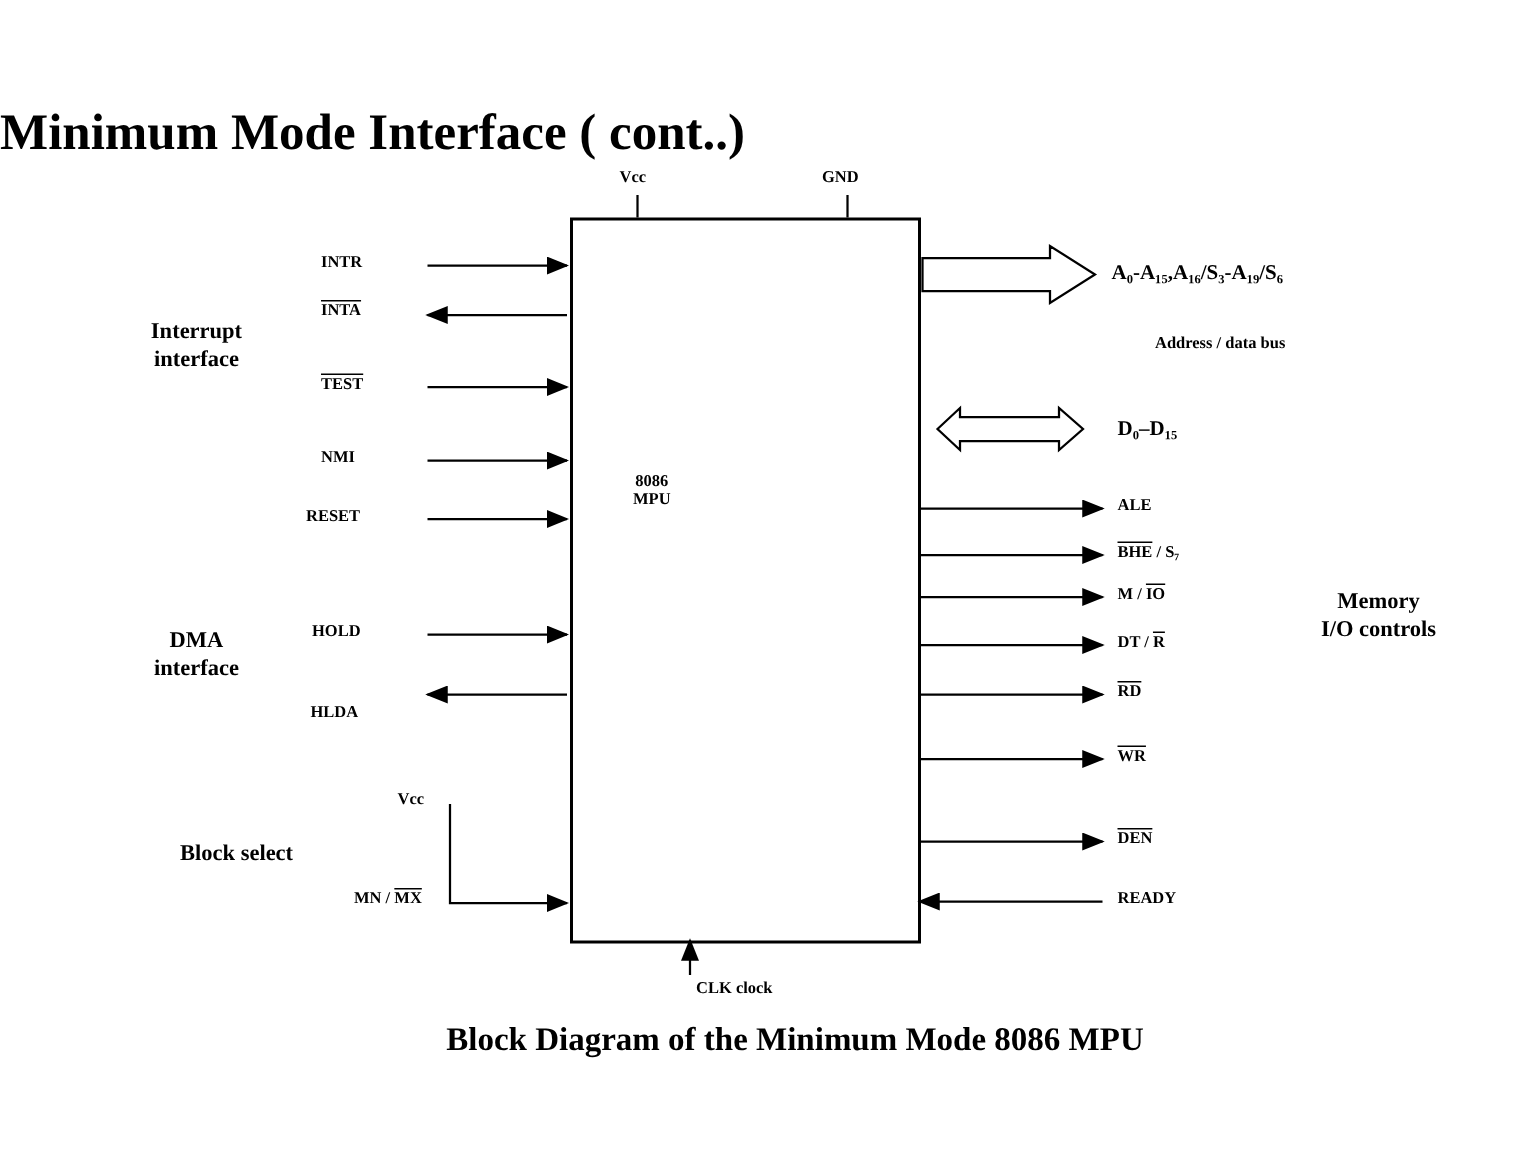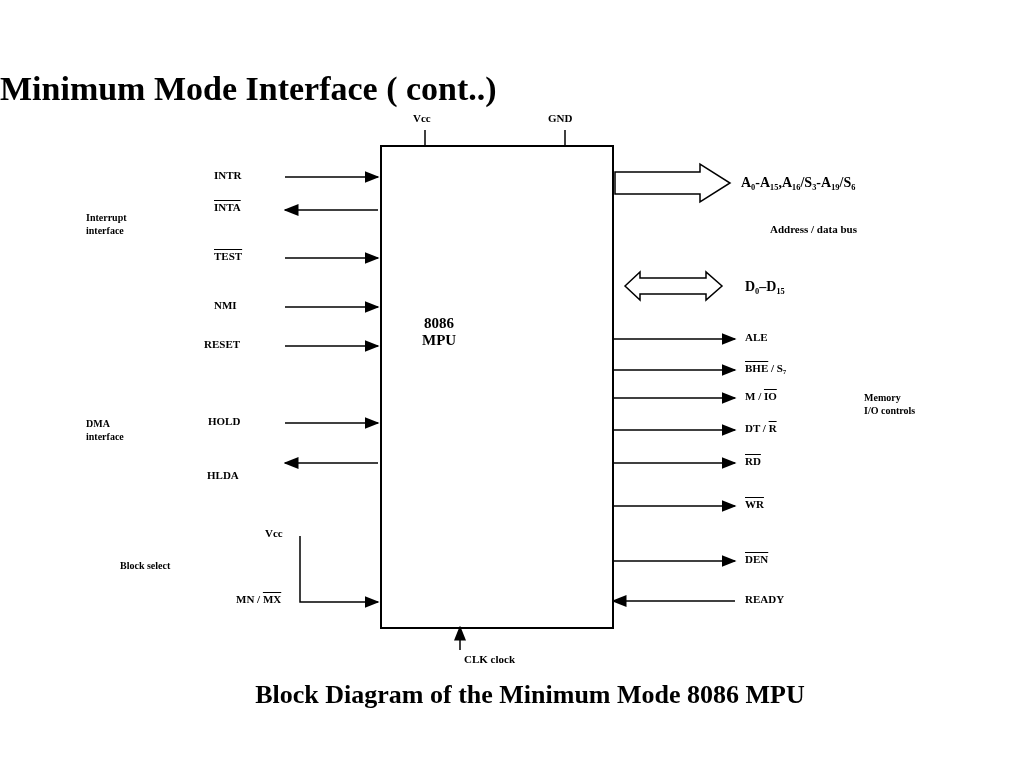--- a/index.html
+++ b/index.html
@@ -17,53 +17,54 @@
     text-align: left;
     font-weight: bold;
     font-size: 34px;
     top: 70px;
   }
   .caption {
     position: absolute;
     left: 0; right: 0;
     text-align: center;
     font-weight: bold;
-    font-size: 26px;
+    font-size: 22px;
     top: 680px;
     padding-left: 36px;
   }
   .mpu-box {
     position: absolute;
     left: 380px;
     top: 145px;
     width: 230px;
     height: 480px;
     border: 2px solid #000;
     background: #fff;
   }
   .mpu-label {
     position: absolute;
     left: 422px; top: 315px;
     font-weight: bold;
-    font-size: 15px;
+    font-size: 11px;
     text-align: center;
   }
   .lbl {
     position: absolute;
     font-weight: bold;
     font-size: 11px;
     white-space: nowrap;
   }
   svg { position: absolute; left: 0; top: 0; }
   .ov { text-decoration: overline; }
   .grp {
     position: absolute;
     font-weight: bold;
-    font-size: 10px;
+    font-size: 15px;
     line-height: 1.25;
+    text-align: center;
   }
 </style>
 </head>
 <body>
 
 <div class="title">Minimum Mode Interface  ( cont..)</div>
 
 <div class="mpu-box"></div>
 <div class="mpu-label">
   <span>8086</span><br>

